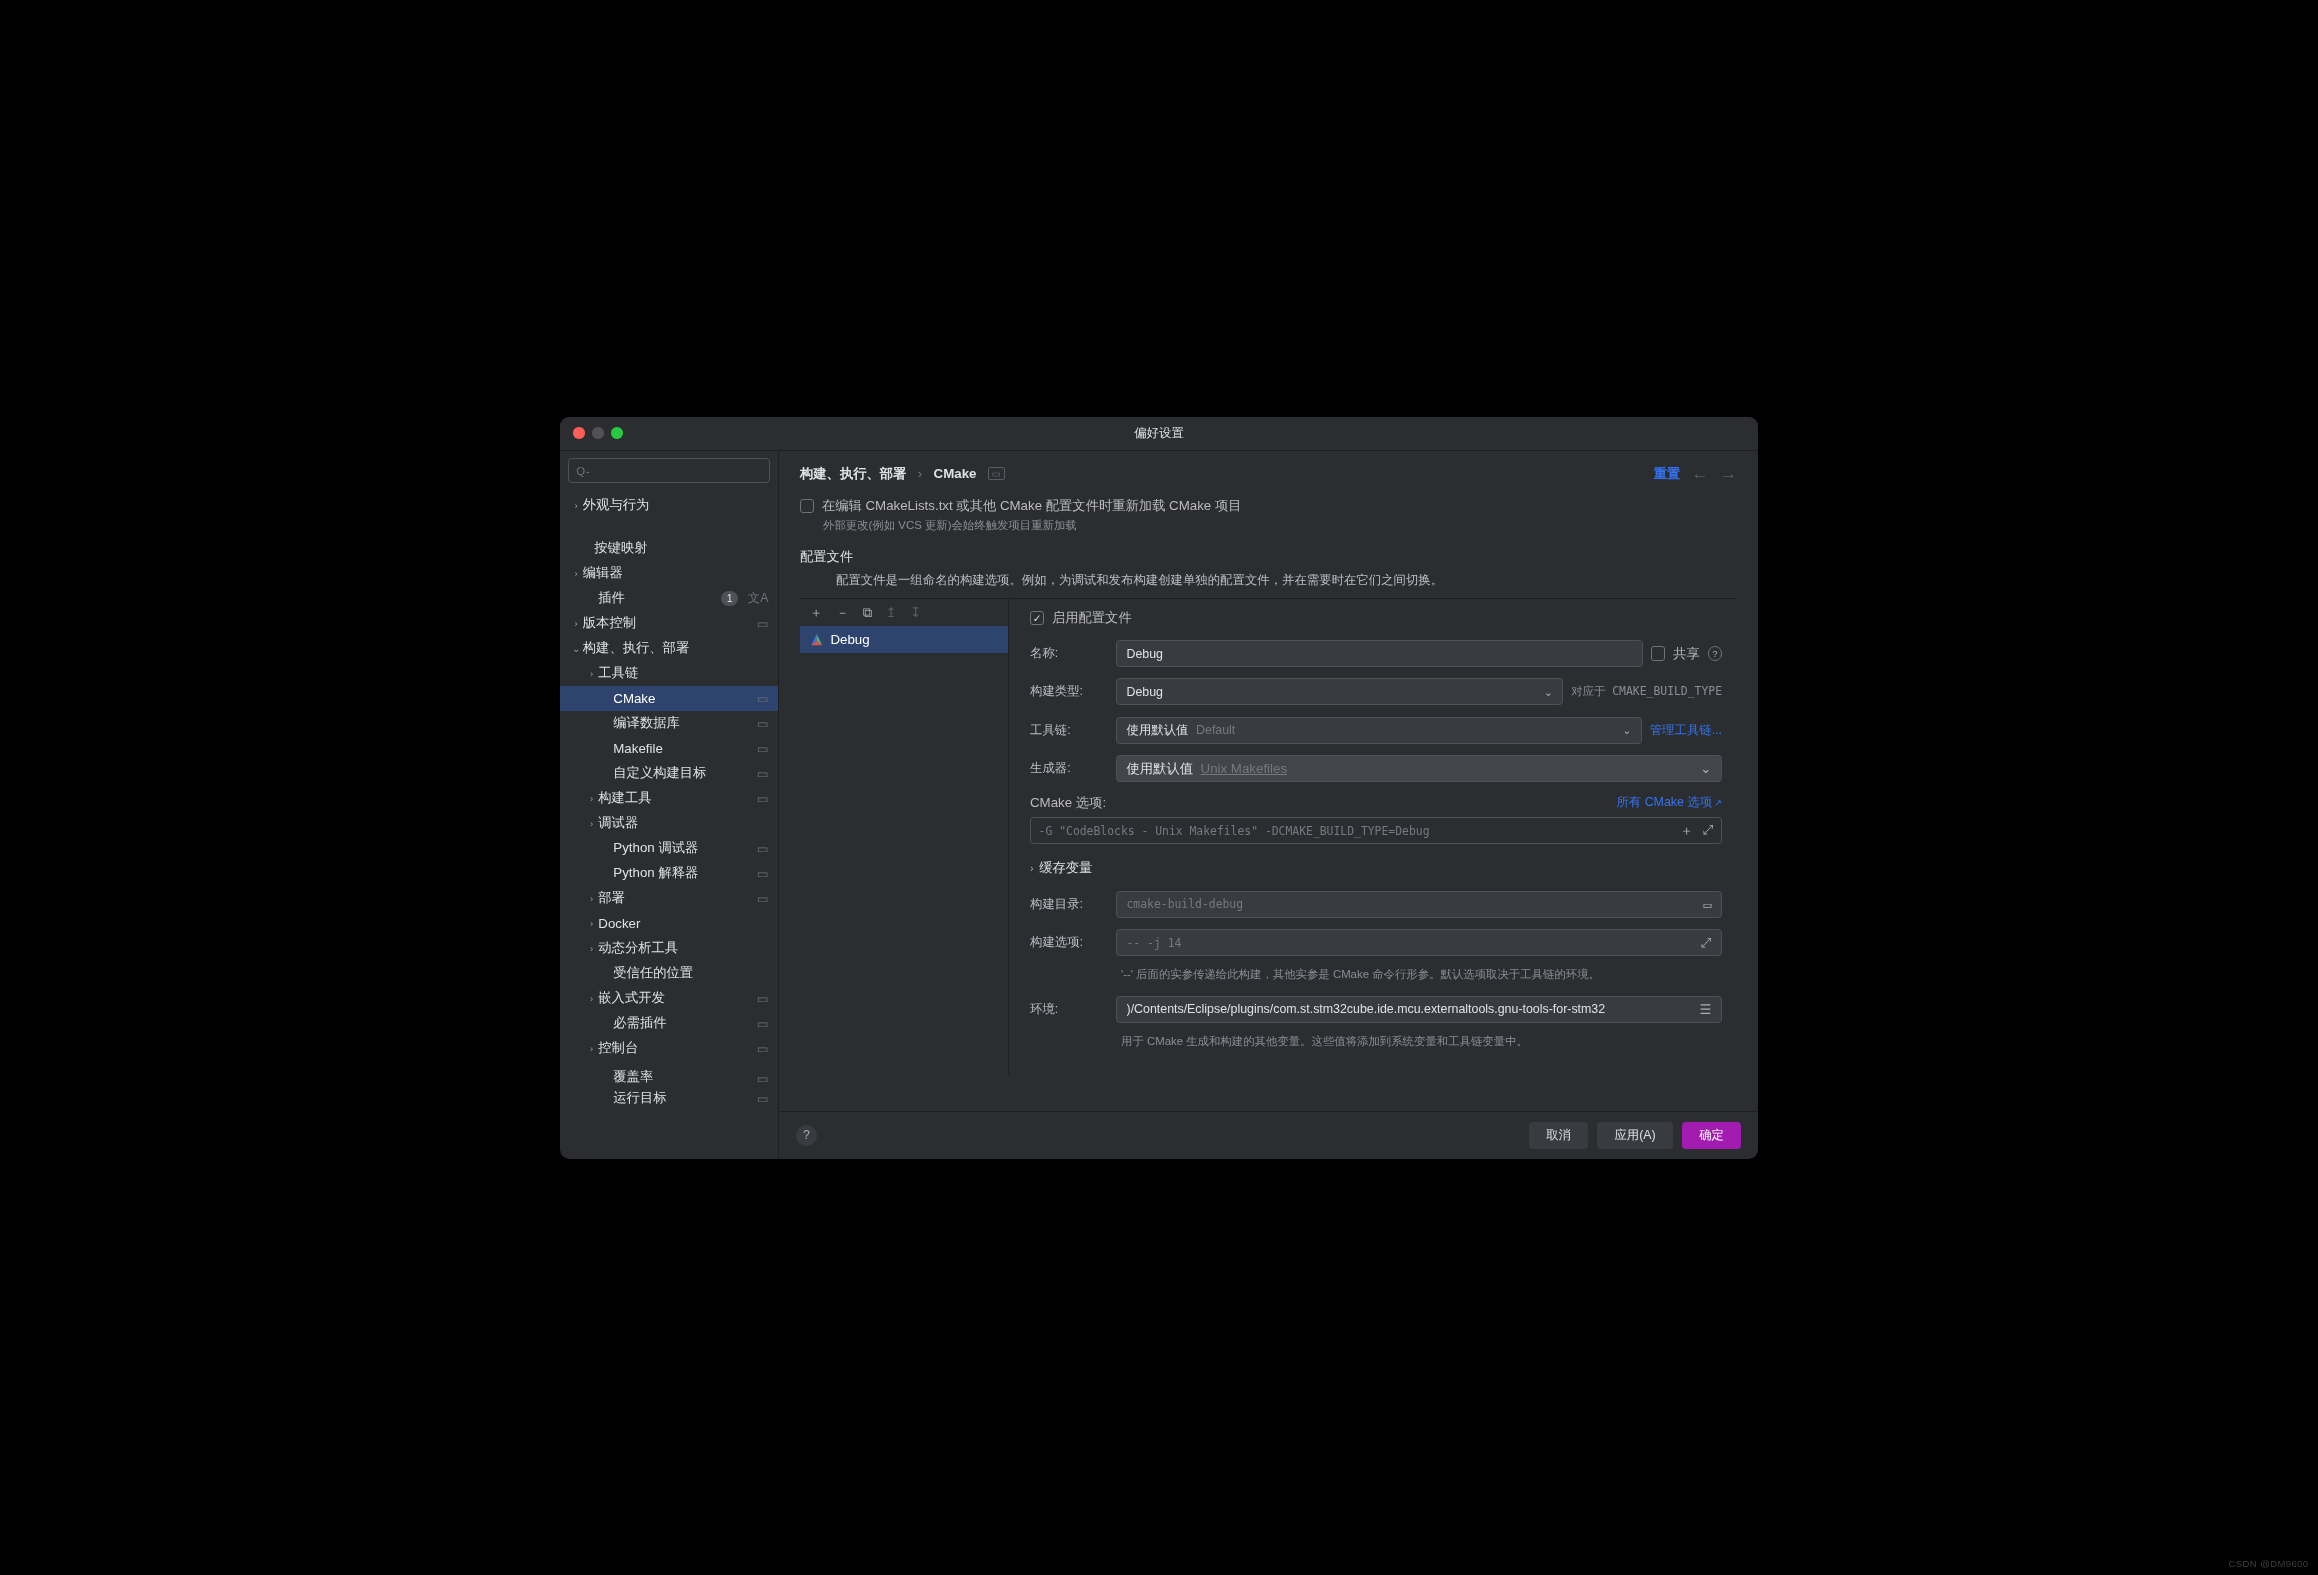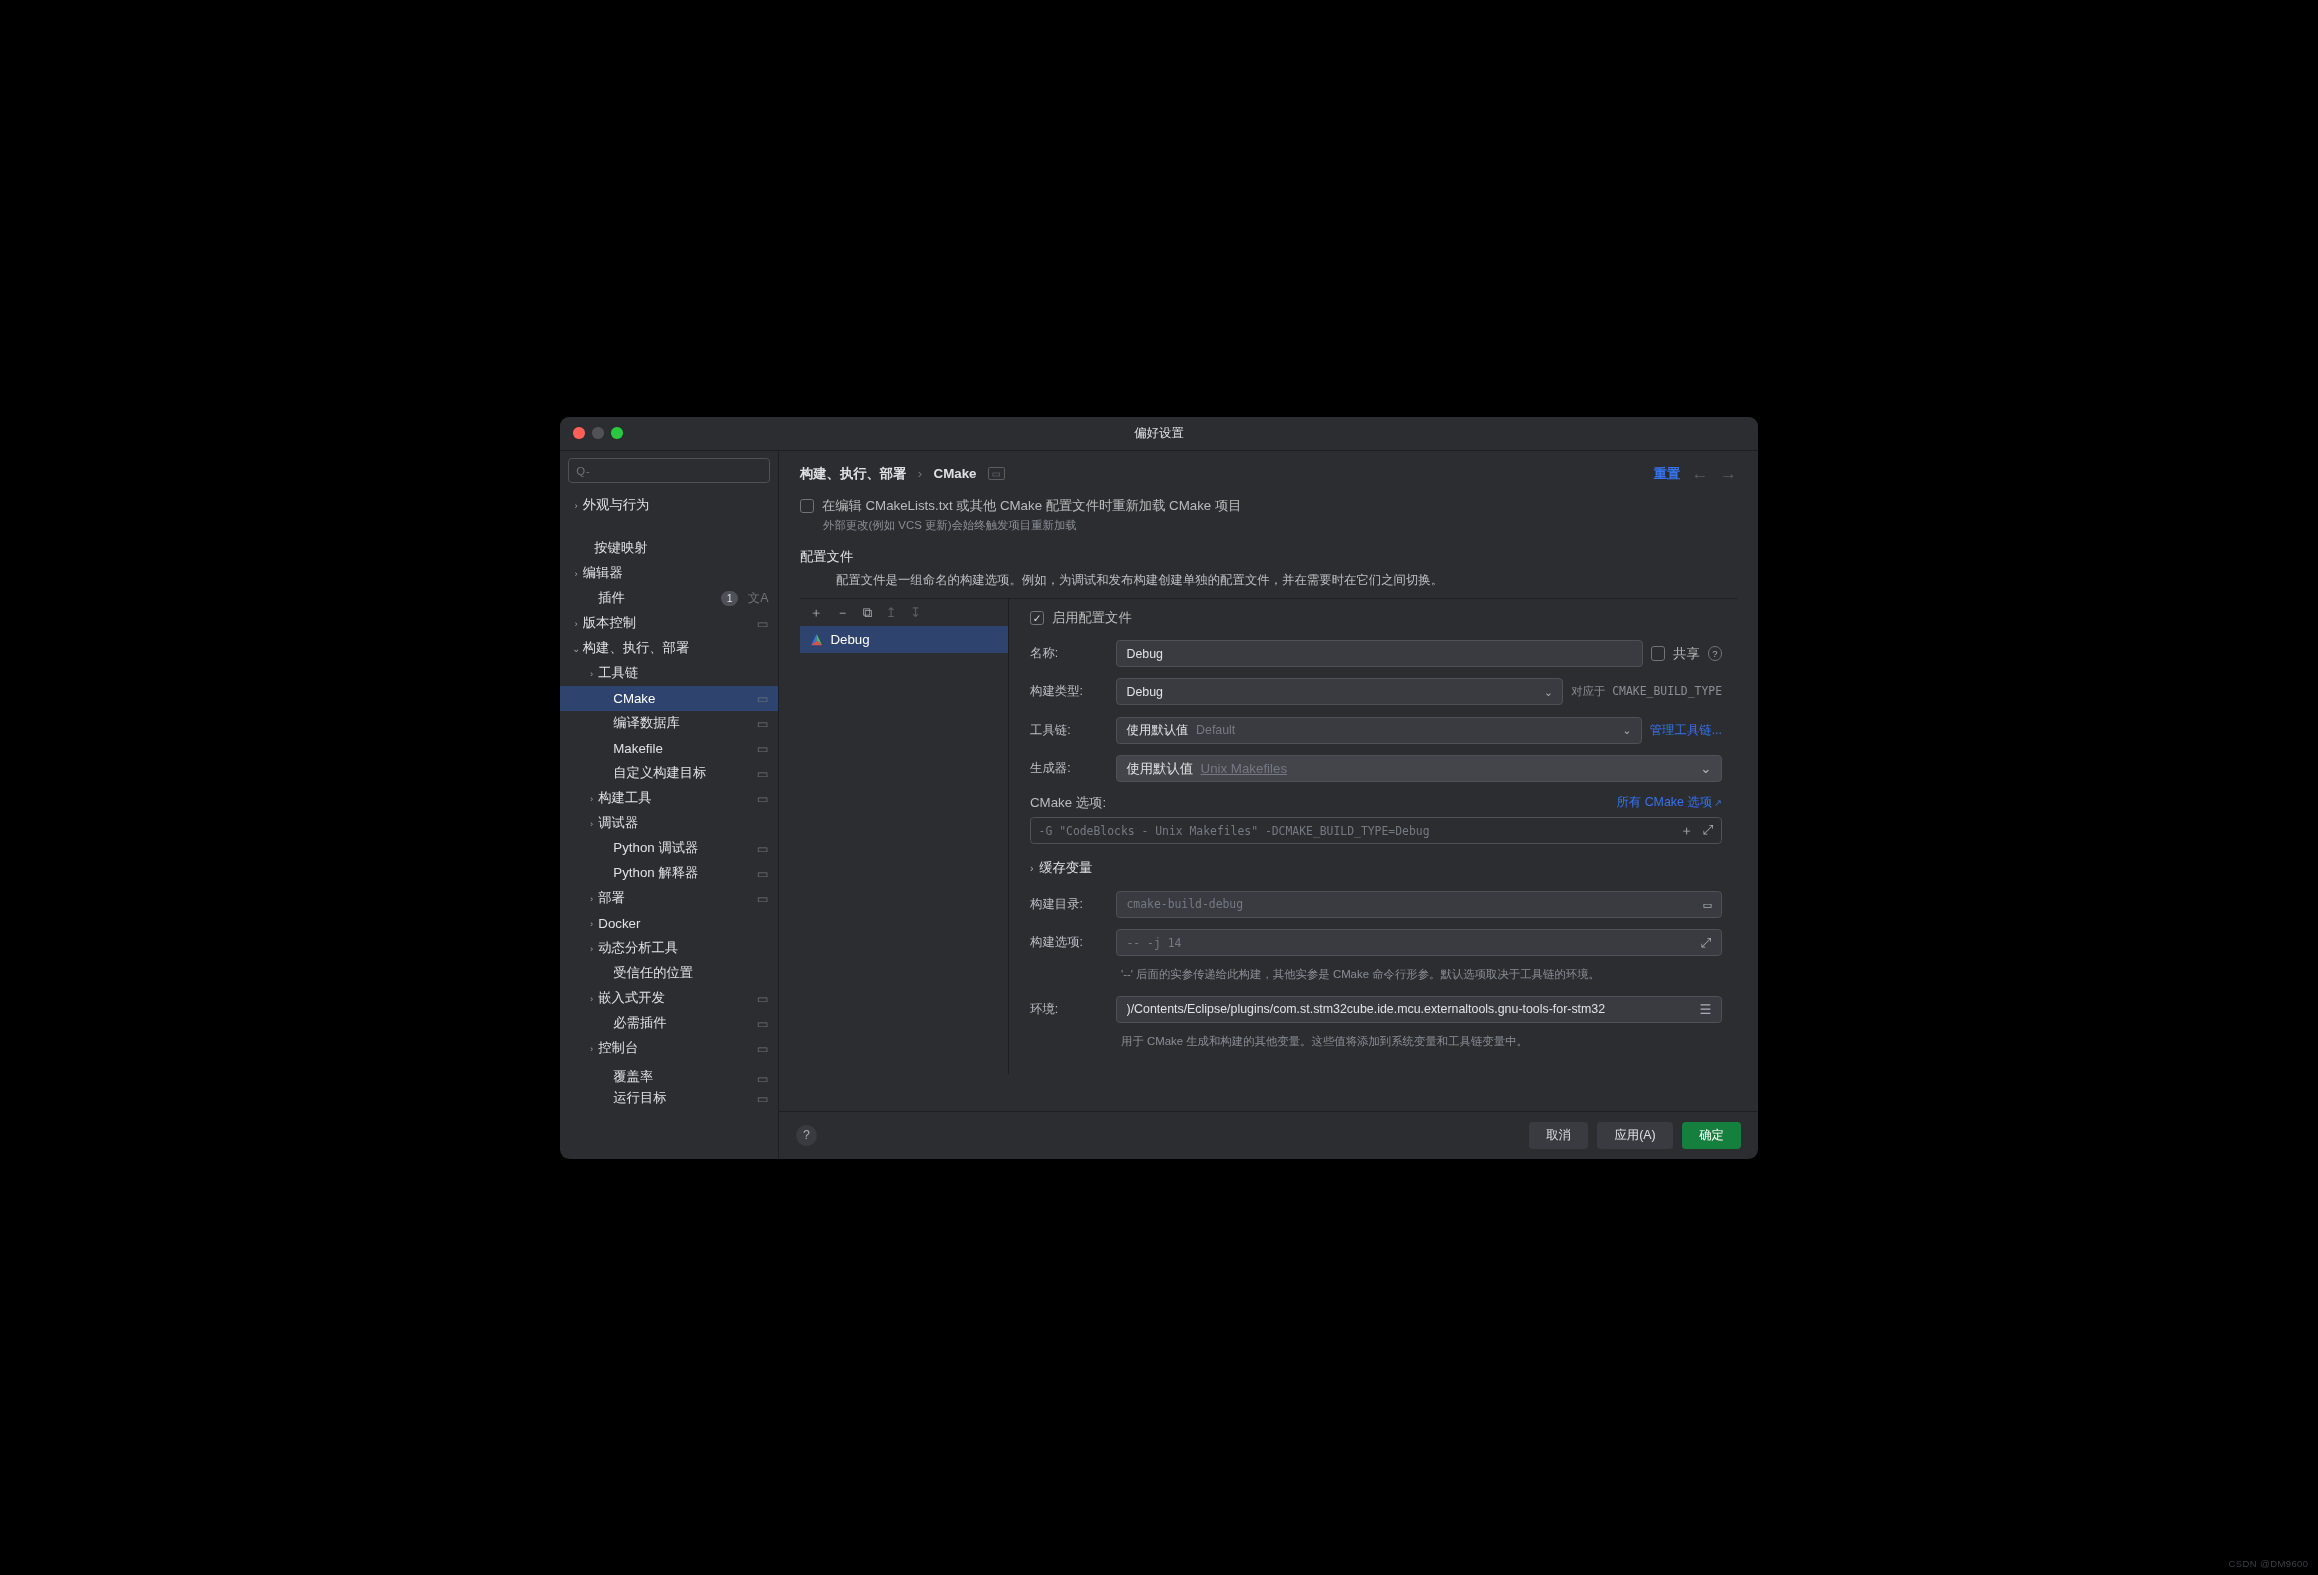--- a/index.html
+++ b/index.html
@@ -66,21 +66,21 @@
 .opts-box { background: #2b2d30; border: 1px solid #4e5157; border-radius: 3.8px; height: 27px; display: flex; align-items: center; padding: 0 7.6px; }
 .opts-box .txt { color: #757982; flex: 1; }
 .opts-box .actions { display: flex; gap: 9.5px; color: #a9adb5; cursor: pointer; }
 .collapse-row { display: flex; align-items: center; gap: 5.7px; color: #dfe1e5; margin: 15px 0 13.3px 0; cursor: pointer; }
 .inline-ico { color: #a9adb5; font-size: 13.3px; }
 .note { color: #8a8e96; font-size: 11.4px; margin: 5.7px 0 13.3px 91px; }
 .footer { height: 48px; border-top: 1px solid #1e1f22; display: flex; align-items: center; padding: 0 17px; gap: 9.5px; }
 .footer .help { width: 21px; height: 21px; border-radius: 50%; background: #393b40; color: #a9adb5; display: flex; align-items: center; justify-content: center; font-size: 12.4px; cursor: pointer; }
 .footer .spacer { flex: 1; }
 .btn { height: 27px; padding: 0 17px; border-radius: 3.8px; background: #393b40; color: #dfe1e5; display: flex; align-items: center; cursor: pointer; font-size: 12.4px; }
-.btn.primary { background: #15803d; color: #fff; }
+.btn.primary { background: #a21caf; color: #fff; }
 .watermark { position: fixed; bottom: 5.7px; right: 9.5px; color: #3d3f44; font-size: 9.5px; letter-spacing: 0.4px; }
 .share-help { width: 14.3px; height: 14.3px; border: 1px solid #6f737a; border-radius: 50%; display: inline-flex; align-items: center; justify-content: center; font-size: 9.5px; color: #a9adb5; }
 .cmake-icon { width:13.3px; height:13.3px; display:inline-block; }
 .cmake-icon svg { width:13.3px; height:13.3px; display:block; }
 </style>
 </head>
 <body>
 
 <div class="window">
   <div class="titlebar">

